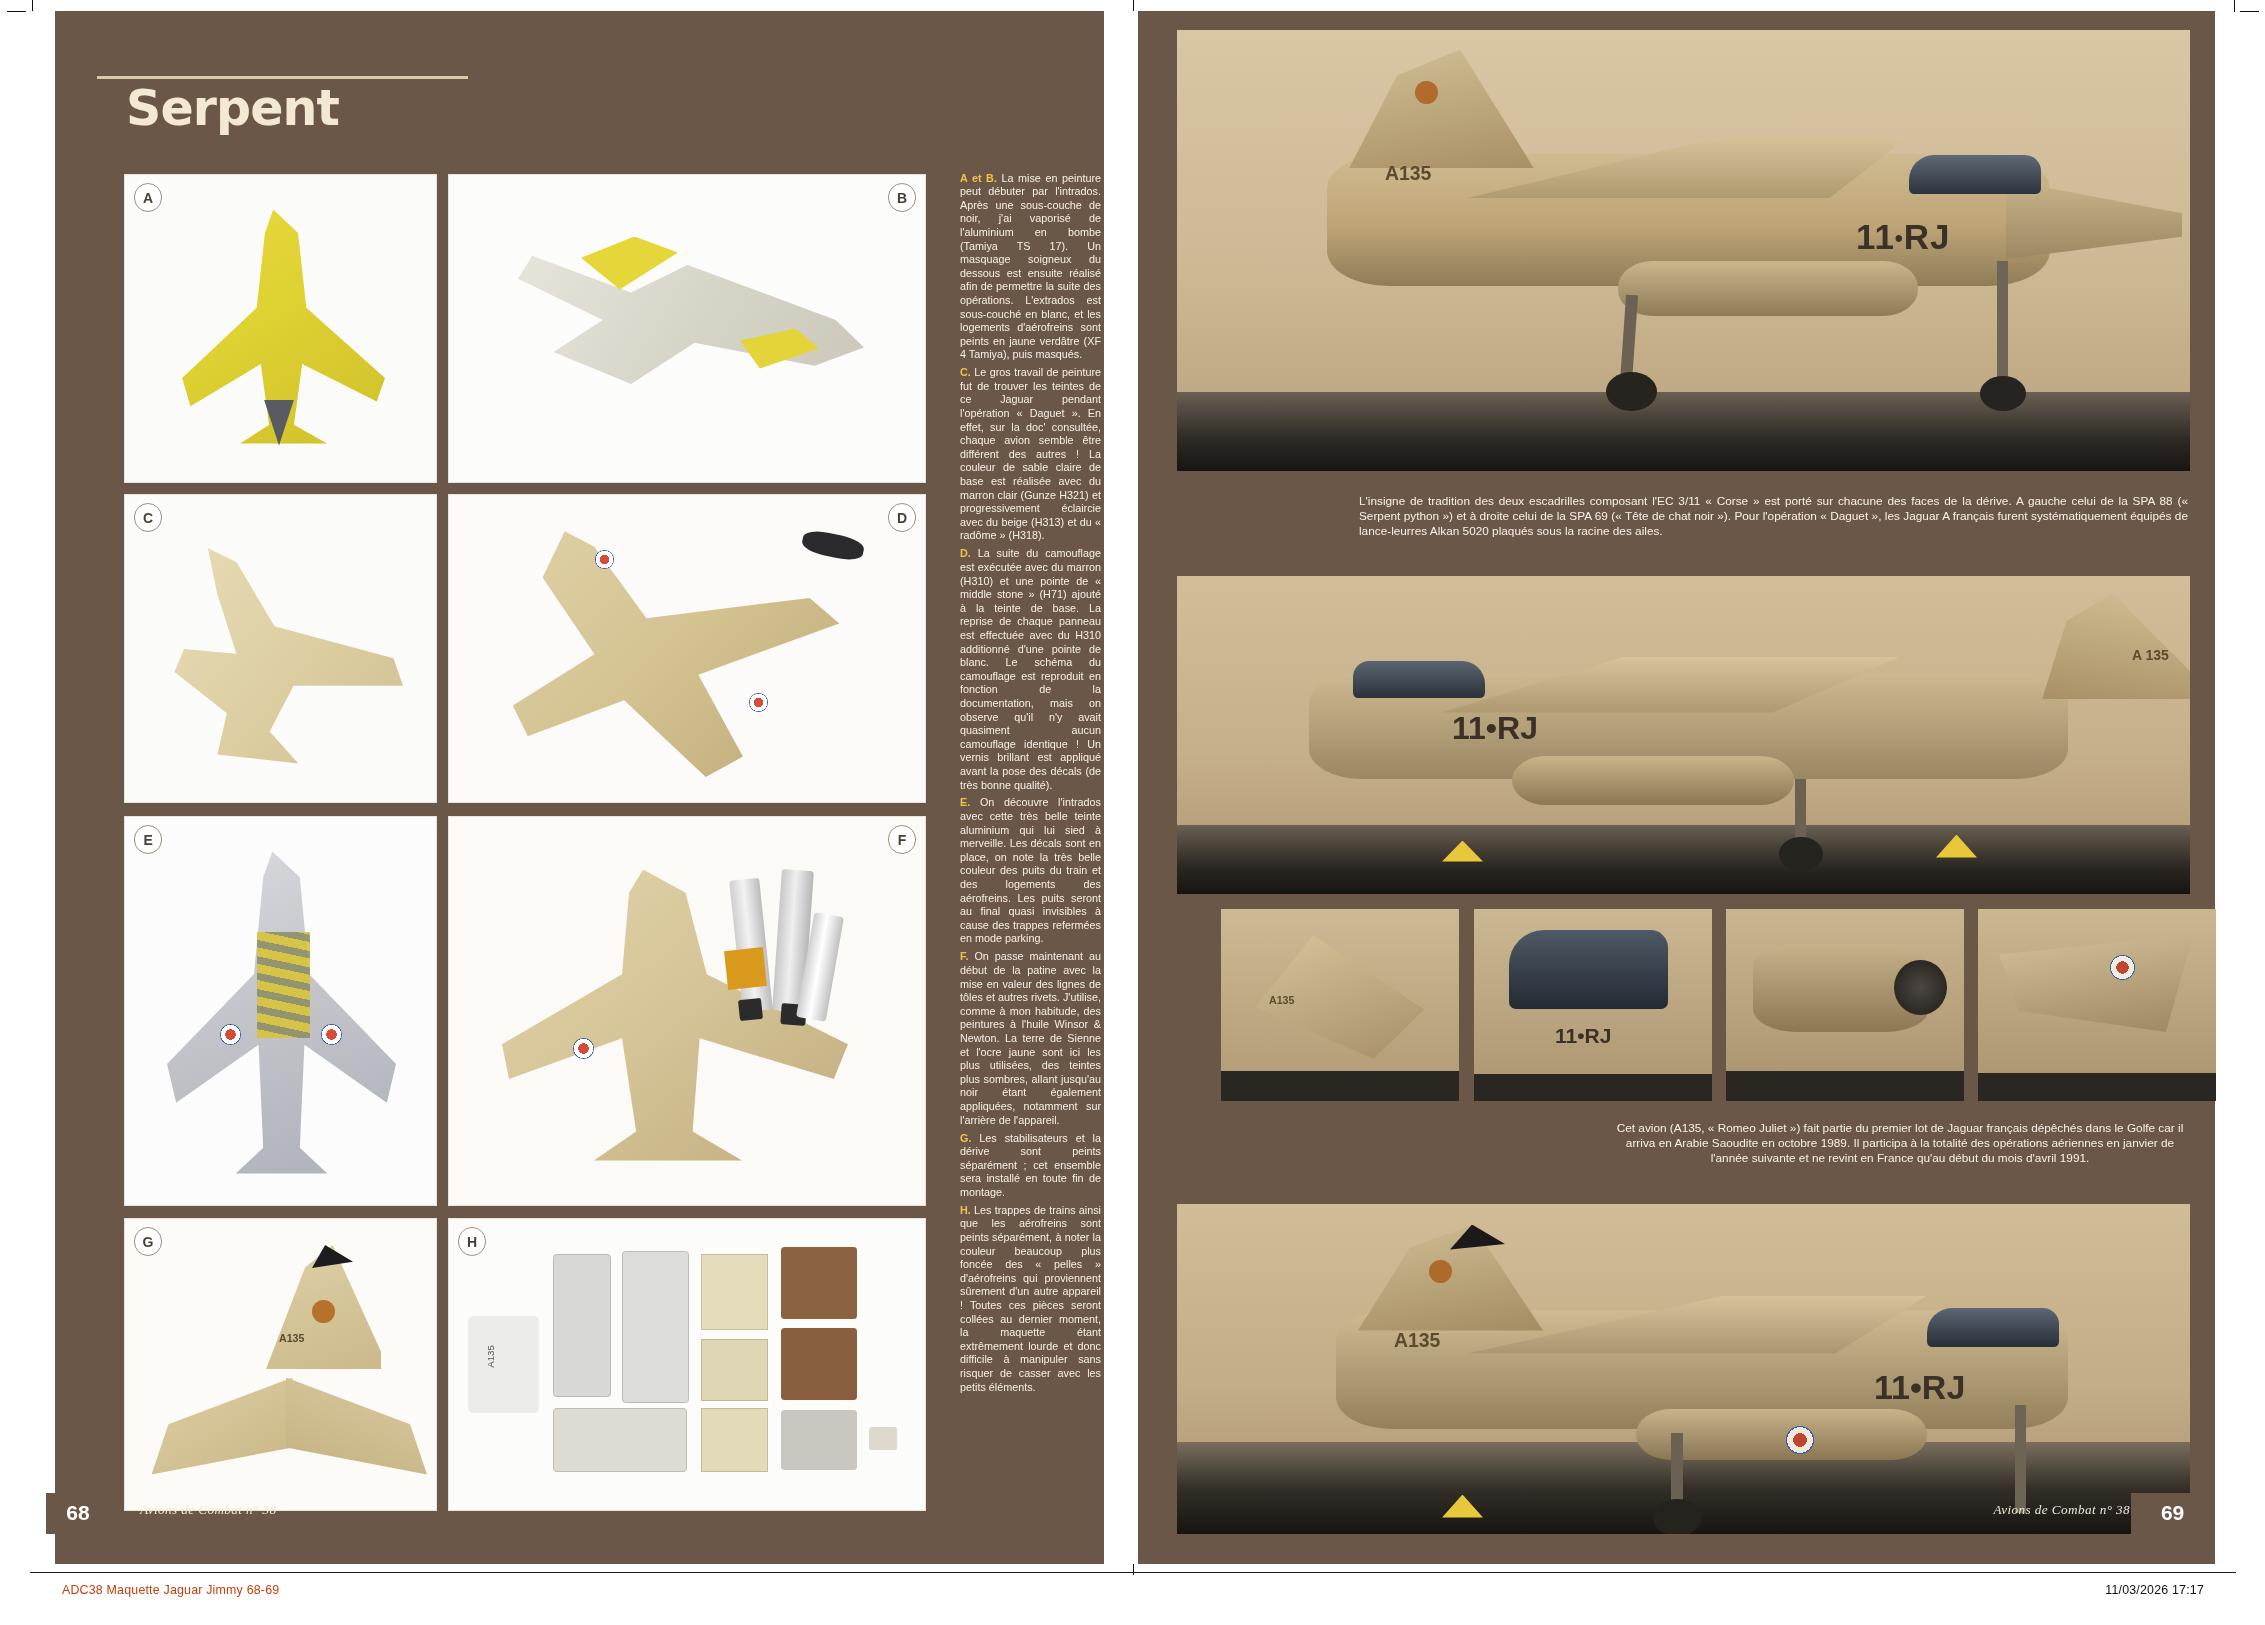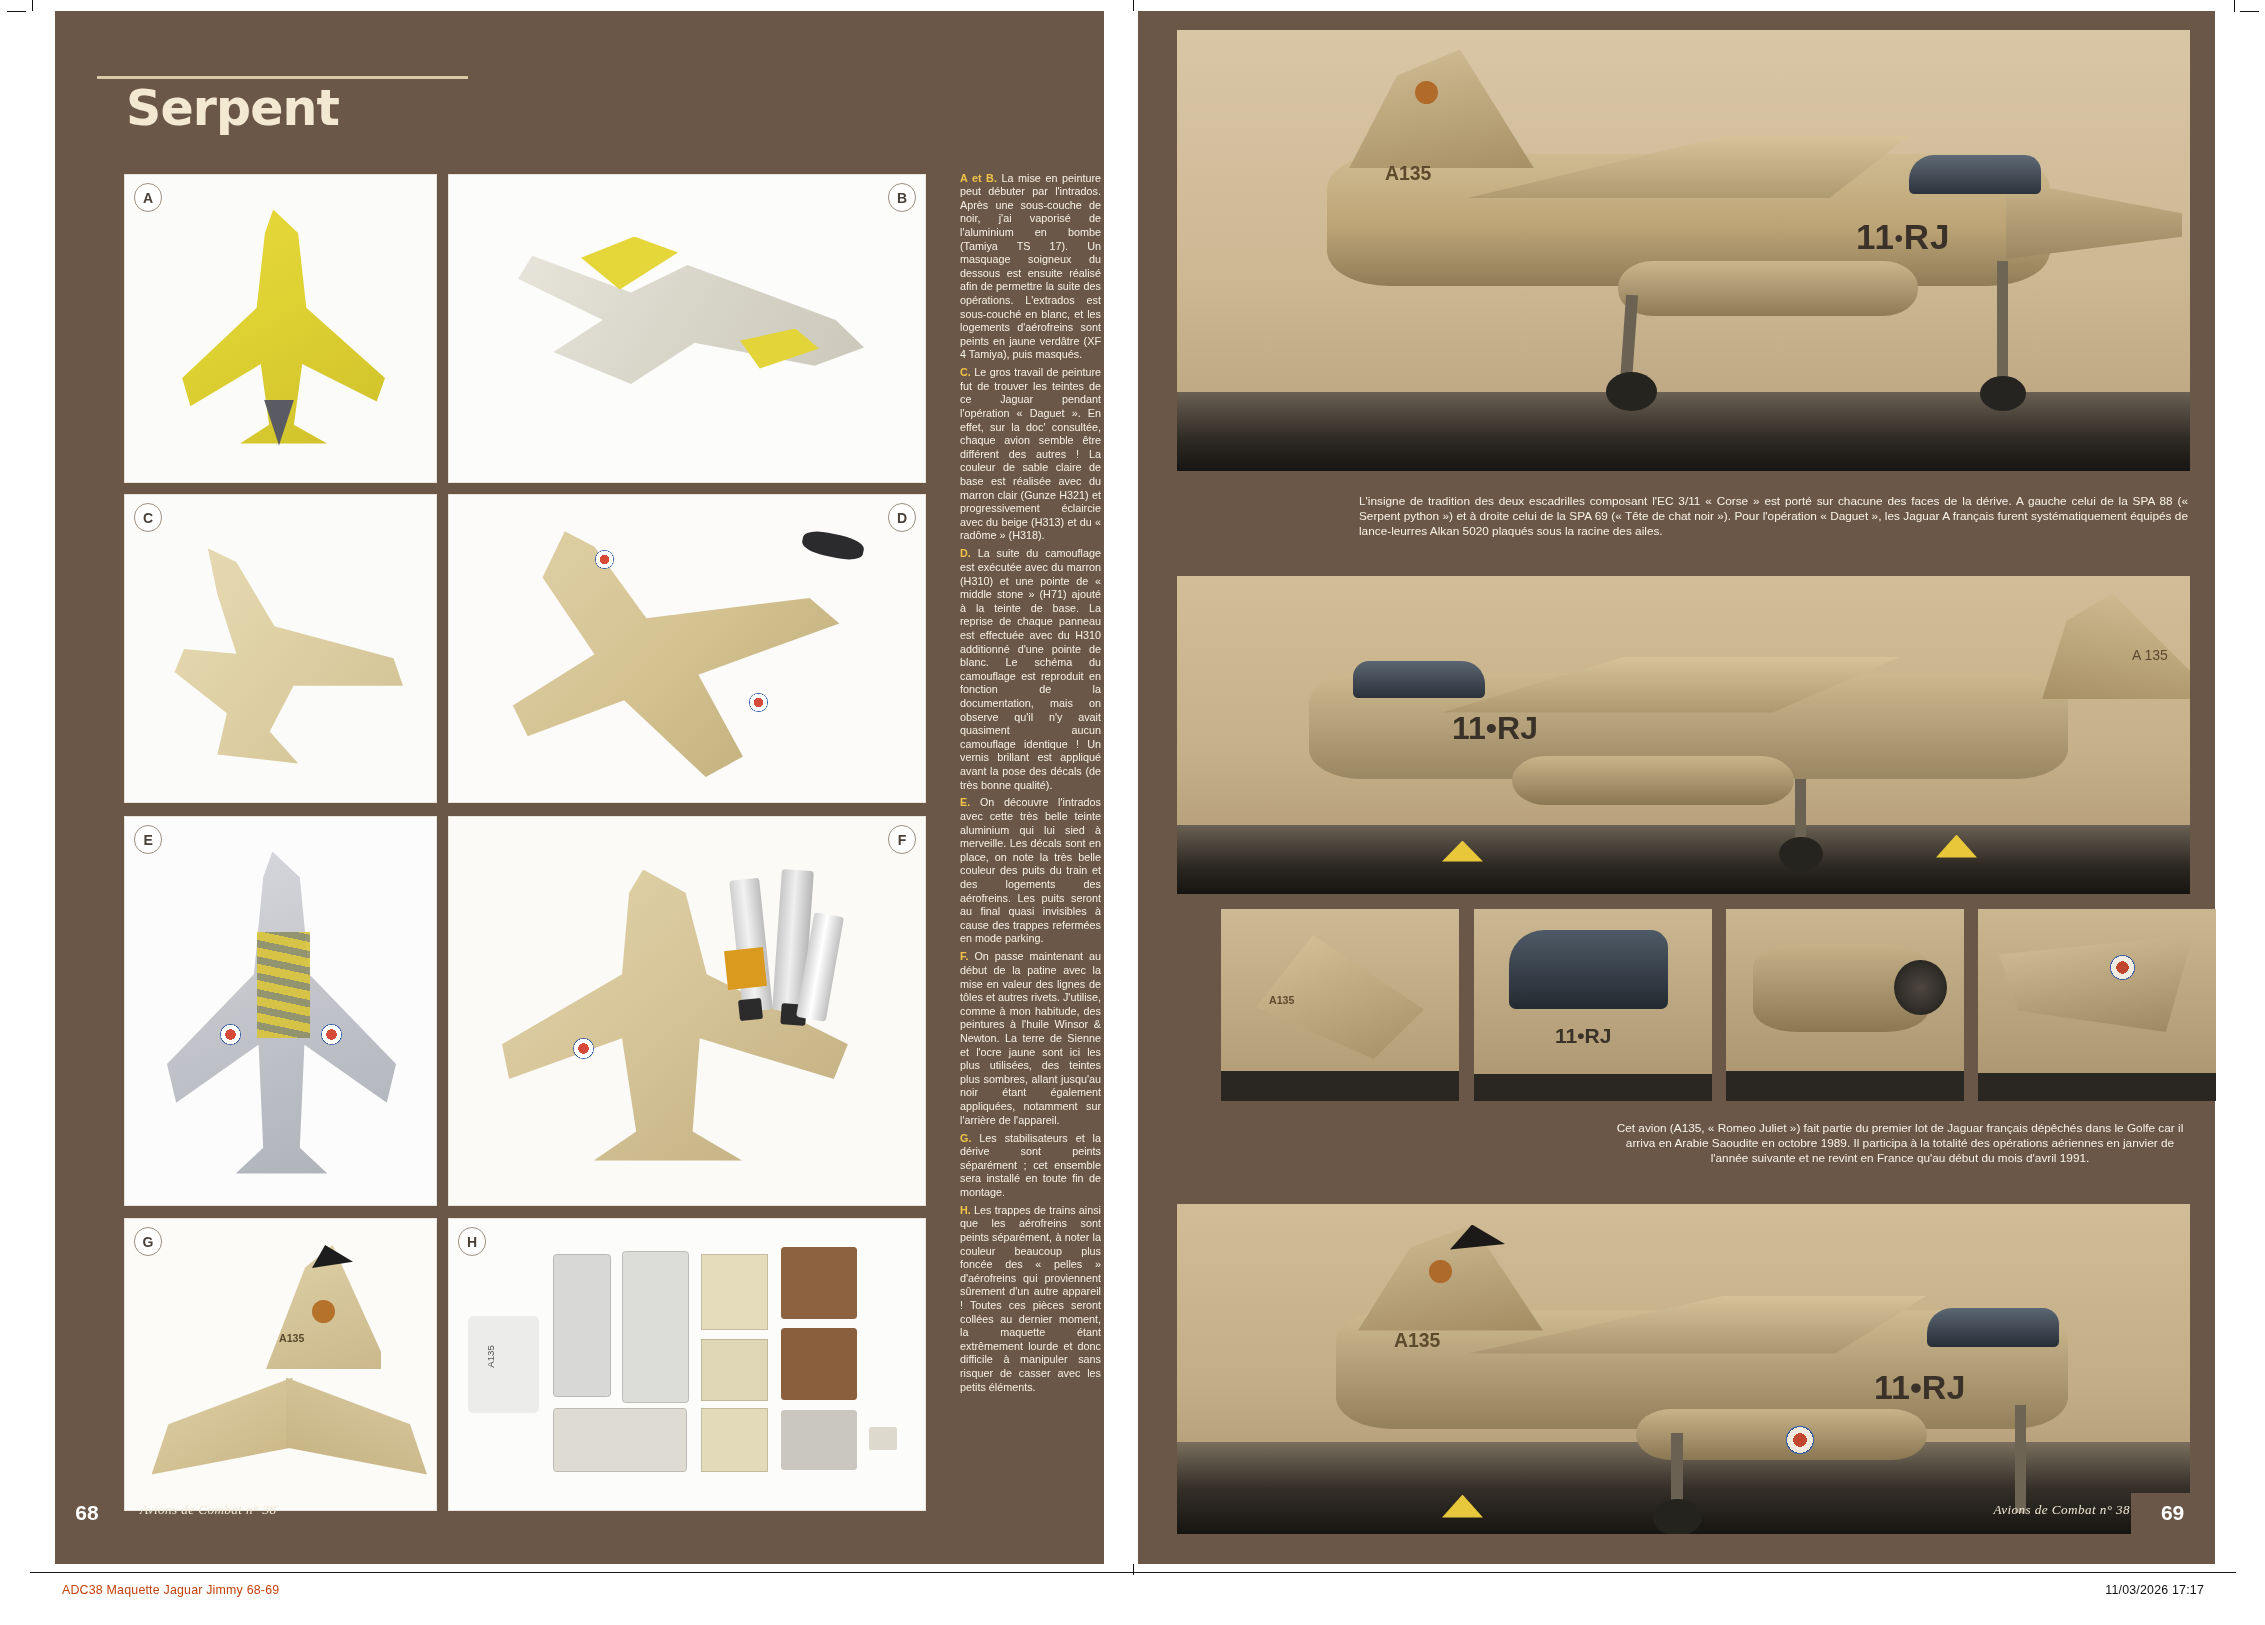--- a/index.html
+++ b/index.html
@@ -162,21 +162,21 @@
       <div class="textcol">
         <p><span class="lead">A et B.</span><span> La mise en peinture peut débuter par l'intrados. Après une sous-couche de noir, j'ai vaporisé de l'aluminium en bombe (Tamiya TS 17). Un masquage soigneux du dessous est ensuite réalisé afin de permettre la suite des opérations. L'extrados est sous-couché en blanc, et les logements d'aérofreins sont peints en jaune verdâtre (XF 4 Tamiya), puis masqués.</span></p>
         <p><span class="lead">C.</span><span> Le gros travail de peinture fut de trouver les teintes de ce Jaguar pendant l'opération « Daguet ». En effet, sur la doc' consultée, chaque avion semble être différent des autres ! La couleur de sable claire de base est réalisée avec du marron clair (Gunze H321) et progressivement éclaircie avec du beige (H313) et du « radôme » (H318).</span></p>
         <p><span class="lead">D.</span><span> La suite du camouflage est exécutée avec du marron (H310) et une pointe de « middle stone » (H71) ajouté à la teinte de base. La reprise de chaque panneau est effectuée avec du H310 additionné d'une pointe de blanc. Le schéma du camouflage est reproduit en fonction de la documentation, mais on observe qu'il n'y avait quasiment aucun camouflage identique ! Un vernis brillant est appliqué avant la pose des décals (de très bonne qualité).</span></p>
         <p><span class="lead">E.</span><span> On découvre l'intrados avec cette très belle teinte aluminium qui lui sied à merveille. Les décals sont en place, on note la très belle couleur des puits du train et des logements des aérofreins. Les puits seront au final quasi invisibles à cause des trappes refermées en mode parking.</span></p>
         <p><span class="lead">F.</span><span> On passe maintenant au début de la patine avec la mise en valeur des lignes de tôles et autres rivets. J'utilise, comme à mon habitude, des peintures à l'huile Winsor &amp; Newton. La terre de Sienne et l'ocre jaune sont ici les plus utilisées, des teintes plus sombres, allant jusqu'au noir étant également appliquées, notamment sur l'arrière de l'appareil.</span></p>
         <p><span class="lead">G.</span><span> Les stabilisateurs et la dérive sont peints séparément ; cet ensemble sera installé en toute fin de montage.</span></p>
         <p><span class="lead">H.</span><span> Les trappes de trains ainsi que les aérofreins sont peints séparément, à noter la couleur beaucoup plus foncée des « pelles » d'aérofreins qui proviennent sûrement d'un autre appareil ! Toutes ces pièces seront collées au dernier moment, la maquette étant extrêmement lourde et donc difficile à manipuler sans risquer de casser avec les petits éléments.</span></p>
       </div>
 
-      <div class="folio-box" style="left:23px;bottom:30px;width:64px;height:41px;">
+      <div class="folio-box" style="left:14px;bottom:30px;width:64px;height:41px;">
         <span>68</span>
       </div>
       <div class="runhead" style="left:108px;">
         <span>Avions de Combat n° 38</span>
       </div>
     </div>
 
     <div class="right-page">
       <div class="right-white-edge"></div>
 
@@ -202,21 +202,21 @@
       <div class="rphoto" style="left:44px;top:565px;width:1013px;height:318px;background:linear-gradient(180deg,#d2bd98 0%,#c6b089 55%,#ab9471 100%);">
         <div class="base" style="left:0;bottom:0;width:100%;height:69px;background:linear-gradient(180deg,#6a6053 0%,#2c2822 60%,#161412 100%);"></div>
         <div class="shape" style="left:132px;top:97px;width:759px;height:106px;background:linear-gradient(180deg,#cdb98f,#9a8763);border-radius:53px/30px;"></div>
         <div class="shape" style="left:865px;top:17.6px;width:176px;height:106px;background:linear-gradient(190deg,#d4c197,#a89066);clip-path:polygon(40% 0%,100% 100%,0% 100%,14% 26%);"></div>
         <div class="shape" style="left:265px;top:81px;width:459px;height:56px;background:linear-gradient(180deg,#d6c39a,#ae9870);clip-path:polygon(0% 100%,40% 0%,100% 0%,72% 100%);"></div>
         <div class="shape" style="left:176px;top:85px;width:132px;height:37px;background:linear-gradient(180deg,#5b6672,#2a313a);border-radius:16px 23px 5.3px 5.3px;"></div>
         <div class="shape" style="left:335px;top:180px;width:282px;height:49px;background:linear-gradient(180deg,#c9b489,#8a7753);border-radius:35px/25px;"></div>
         <div class="shape" style="left:618px;top:203px;width:10.6px;height:67px;background:#6b6253;"></div>
         <div class="shape" style="left:602px;top:261px;width:44px;height:34px;border-radius:50%;background:#26241f;"></div>
         <div class="shape" style="left:275px;top:134px;color:#3a3228;font-size:32px;font-weight:bold;">11•RJ</div>
-        <div class="shape" style="left:955px;top:71px;color:#5a4a2e;font-size:14px;font-weight:normal;">A 135</div>
+        <div class="shape" style="left:955px;top:71px;color:#5a4a2e;font-size:14px;font-weight:bold;">A 135</div>
         <div class="shape" style="left:265px;top:265px;width:41px;height:21px;background:#e8c83a;clip-path:polygon(0% 100%,50% 0%,100% 100%);"></div>
         <div class="shape" style="left:759px;top:259px;width:41px;height:23px;background:#e8c83a;clip-path:polygon(0% 100%,50% 0%,100% 100%);"></div>
       </div>
 
       <div class="rphoto" style="left:88px;top:898px;width:238px;height:192px;background:linear-gradient(180deg,#cdb993,#b09a74);">
         <div class="shape" style="left:35px;top:26.5px;width:168px;height:124px;background:linear-gradient(160deg,#d6c49b,#a68f66);clip-path:polygon(34% 0%,100% 60%,70% 100%,0% 58%);"></div>
         <div class="shape" style="left:48px;top:85px;color:#5c4a2c;font-size:10.6px;font-weight:bold;">A135</div>
         <div class="base" style="bottom:0;width:100%;height:30px;"></div>
       </div>
       <div class="rphoto" style="left:341px;top:898px;width:238px;height:192px;background:linear-gradient(180deg,#cbb791,#ab9570);">

